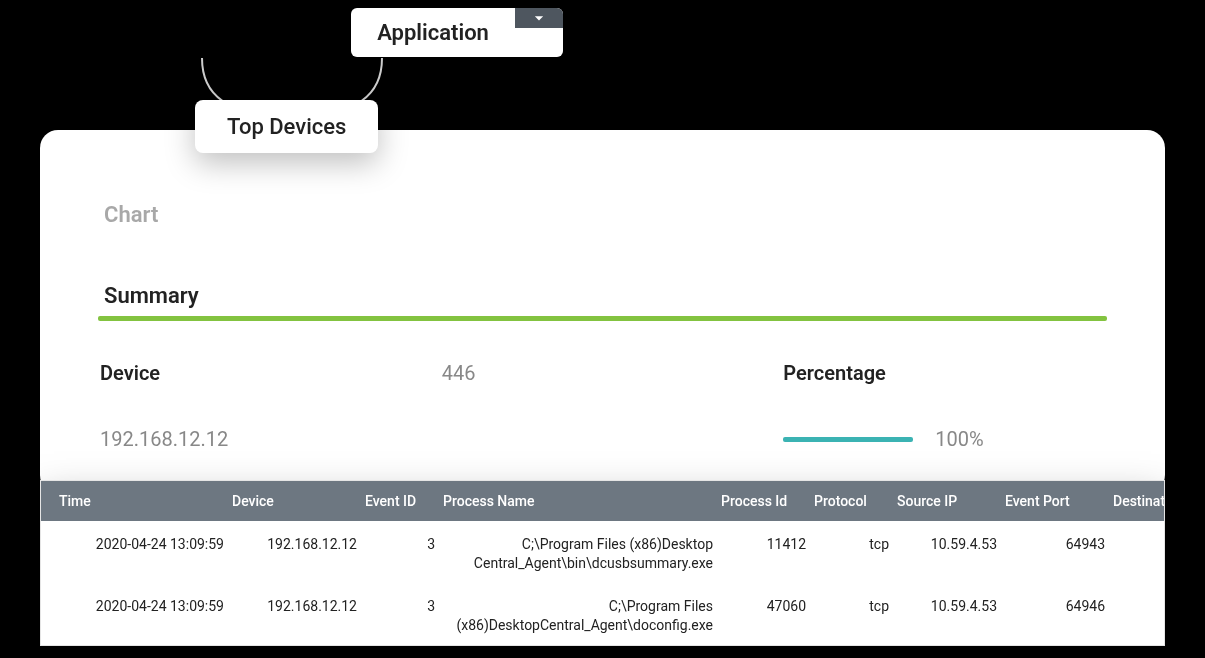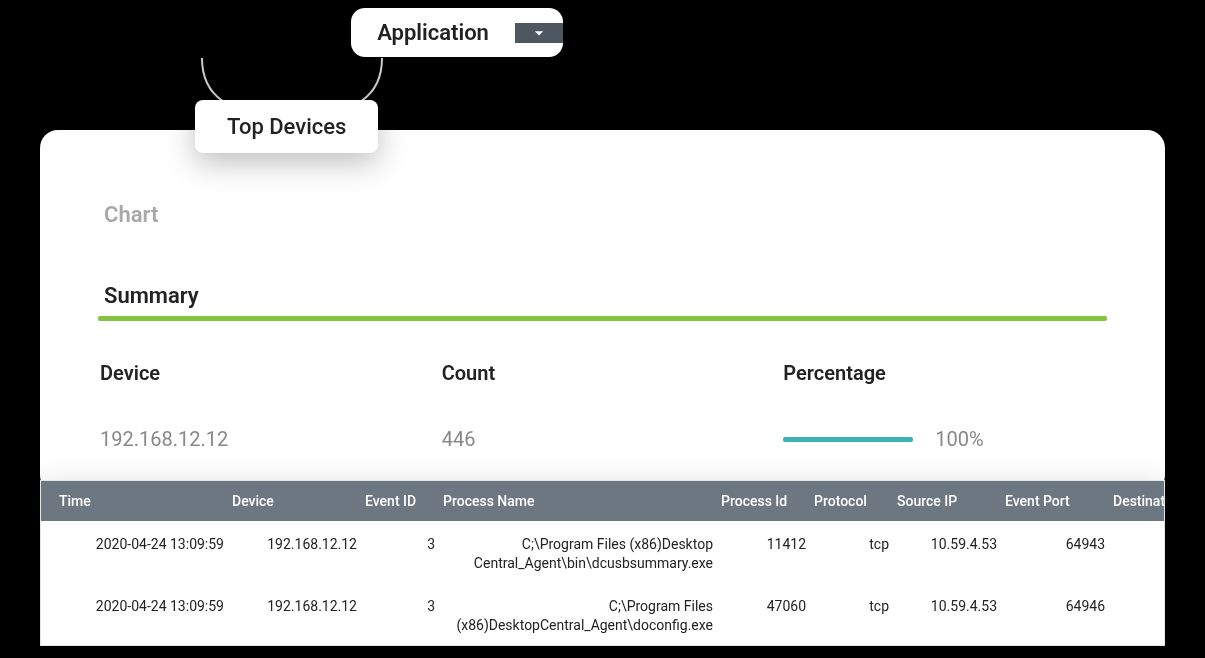--- a/index.html
+++ b/index.html
@@ -21,23 +21,23 @@
       align-items: center;
       gap: 12px;
     }
     .select-label {
       color: #888;
       font-size: 20px;
       visibility: hidden; 
     }
     .dropdown {
       display: flex;
-      align-items: center;
-      background: #fff;
-      border-radius: 14px;
+      align-items: flex-start;
+      background: #fff;
+      border-radius: 6px;
       overflow: hidden;
       box-shadow: 0 4px 20px rgba(0,0,0,0.25);
     }
     .dropdown-label {
       padding: 12px 26px;
       font-size: 22px;
       font-weight: 600;
       color: #222;
     }
     .dropdown-caret {
@@ -209,21 +209,20 @@
     <div class="tab">Chart</div>
     <div class="tab active">Summary</div>
   </div>
 
   <div class="summary-row">
     <div>
       <div class="summary-header">Device</div>
       <div class="summary-value">192.168.12.12</div>
     </div>
     <div>
-      <div class="summary-header">Count</div>
       <div class="summary-value">446</div>
     </div>
     <div>
       <div class="summary-header">Percentage</div>
       <div class="percentage-cell">
         <div class="pct-bar"></div>
         <div class="summary-value">100%</div>
       </div>
     </div>
   </div>

